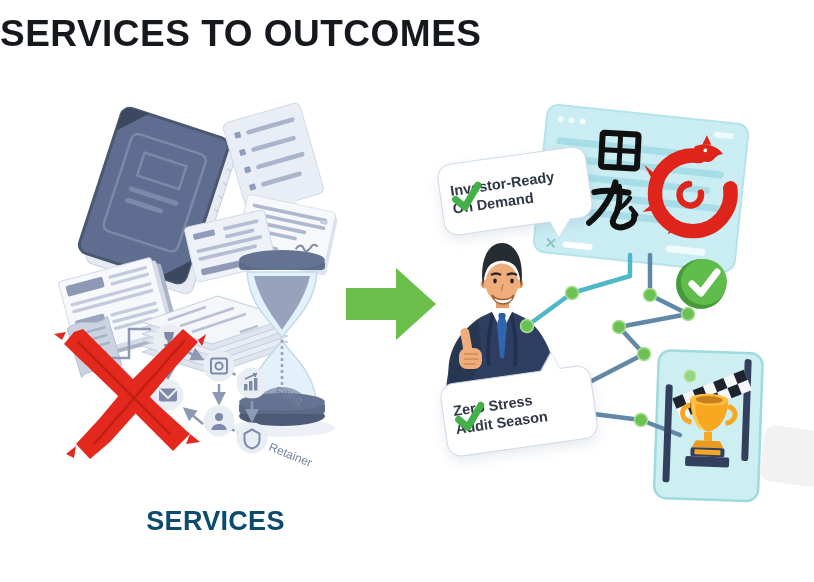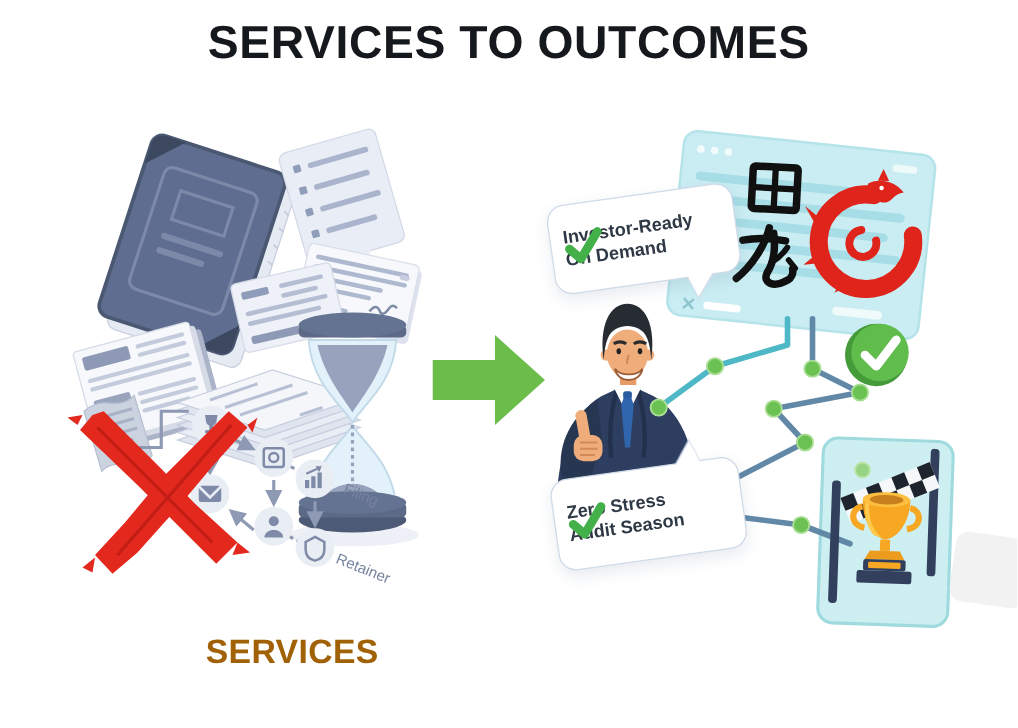--- a/index.html
+++ b/index.html
@@ -1,26 +1,26 @@
 <!DOCTYPE html>
 <html><head>
 <meta charset="utf-8">
 <style>
   html,body{margin:0;padding:0;background:#fff;}
   #canvas{
     position:relative;width:814px;height:582px;background:#fff;overflow:hidden;
     font-family:"Liberation Sans","DejaVu Sans",sans-serif;
   }
   .page-title{
-    position:absolute;left:0;right:0;top:12px;margin:0;text-align:center;
+    position:absolute;left:0;right:0;top:12px;margin:0;text-align:left;
     font-size:37px;line-height:44px;font-weight:800;letter-spacing:.5px;color:#15181c;
   }
   .col-label{
-    position:absolute;top:506px;font-size:27px;font-weight:800;color:#a16207;
-    text-align:right;letter-spacing:.3px;
+    position:absolute;top:506px;font-size:27px;font-weight:800;color:#0c4a6e;
+    text-align:center;letter-spacing:.3px;
   }
   .col-label.services{left:128px;width:175px;}
   .col-label.outcomes{left:492px;width:175px;}
   svg{position:absolute;display:block;}
   .illus-left{left:52px;top:82px;}
   .arrow-mid{left:346px;top:264px;}
   .illus-right{left:422px;top:92px;}
   .bubble{
     position:absolute;z-index:5;background:#fff;border:1.5px solid #cfdae8;border-radius:14px;
     box-shadow:0 5px 12px rgba(90,115,150,.14);display:flex;align-items:center;gap:9px;

